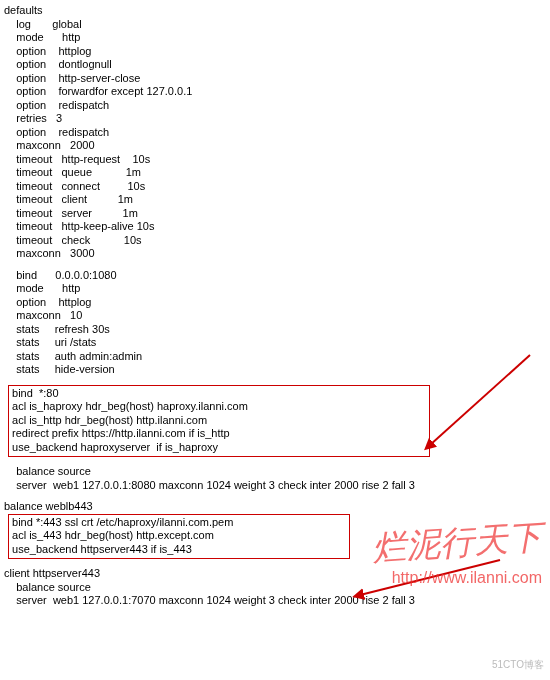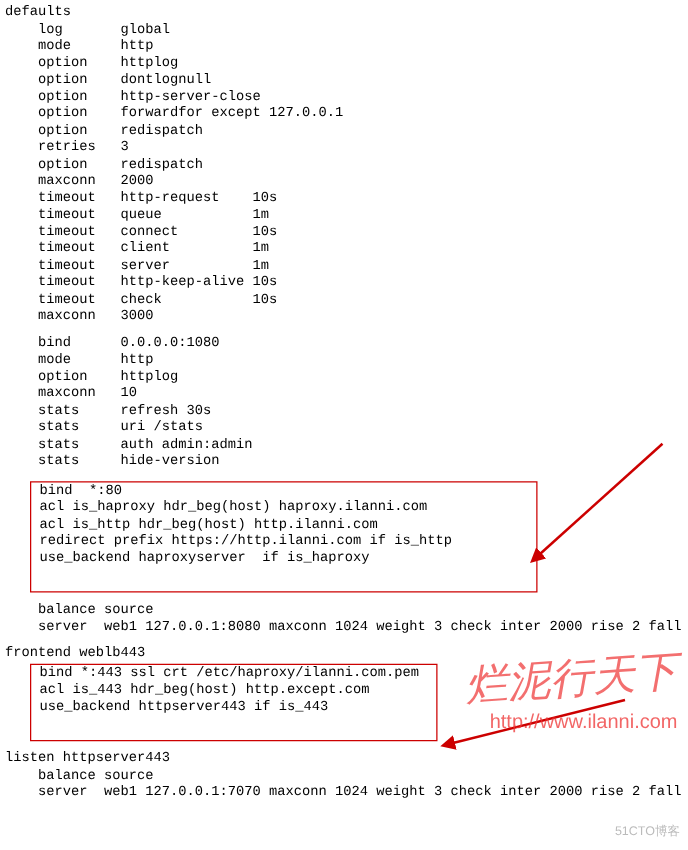--- a/index.html
+++ b/index.html
@@ -16,33 +16,33 @@
   }
   .page {
     position: relative;
     width: 550px;
     height: 680px;
     padding: 4px 0 0 4px;
     box-sizing: border-box;
   }
   pre {
     margin: 0;
-    font-family: Liberation Mono, monospace;
+    font-family: Liberation Sans, sans-serif;
     font-size: 11px;
     line-height: 13.5px;
     white-space: pre;
   }
   .section {
     margin-bottom: 8px;
   }
   .box {
     border: 1px solid #c00;
     box-sizing: border-box;
-    padding: 1px 0 19px 0;
-    margin-left: 20px;
+    padding: 1px 0 2px 0;
+    margin-left: 4px;
     margin-right: 120px;
   }
   .watermark-cn {
     position: absolute;
     right: 8px;
     top: 520px;
     font-family: "KaiTi","STKaiti",serif;
     font-size: 34px;
     color: #e33;
     opacity: 0.7;
@@ -124,30 +124,30 @@
  use_backend haproxyserver  if is_haproxy</pre>
     </div>
   </div>
 
   <div class="section">
     <pre id="backend-haproxyserver-body">    balance source
     server  web1 127.0.0.1:8080 maxconn 1024 weight 3 check inter 2000 rise 2 fall 3</pre>
   </div>
 
   <div class="section">
-    <pre>frontend weblb443</pre>
+    <pre>balance weblb443</pre>
     <div class="box" style="margin-right:200px;">
       <pre id="frontend-weblb443-body"> bind *:443 ssl crt /etc/haproxy/ilanni.com.pem
  acl is_443 hdr_beg(host) http.except.com
  use_backend httpserver443 if is_443</pre>
     </div>
   </div>
 
   <div class="section">
-    <pre>listen httpserver443</pre>
+    <pre>client httpserver443</pre>
     <pre id="backend-httpserver443-body">    balance source
     server  web1 127.0.0.1:7070 maxconn 1024 weight 3 check inter 2000 rise 2 fall 3</pre>
   </div>
 
   <svg class="arrow" style="left:420px; top:345px;" width="120" height="120">
     <defs>
       <marker id="ah1" markerWidth="8" markerHeight="8" refX="2" refY="3" orient="auto">
         <path d="M0,0 L6,3 L0,6 Z" fill="#c00"></path>
       </marker>
     </defs>

